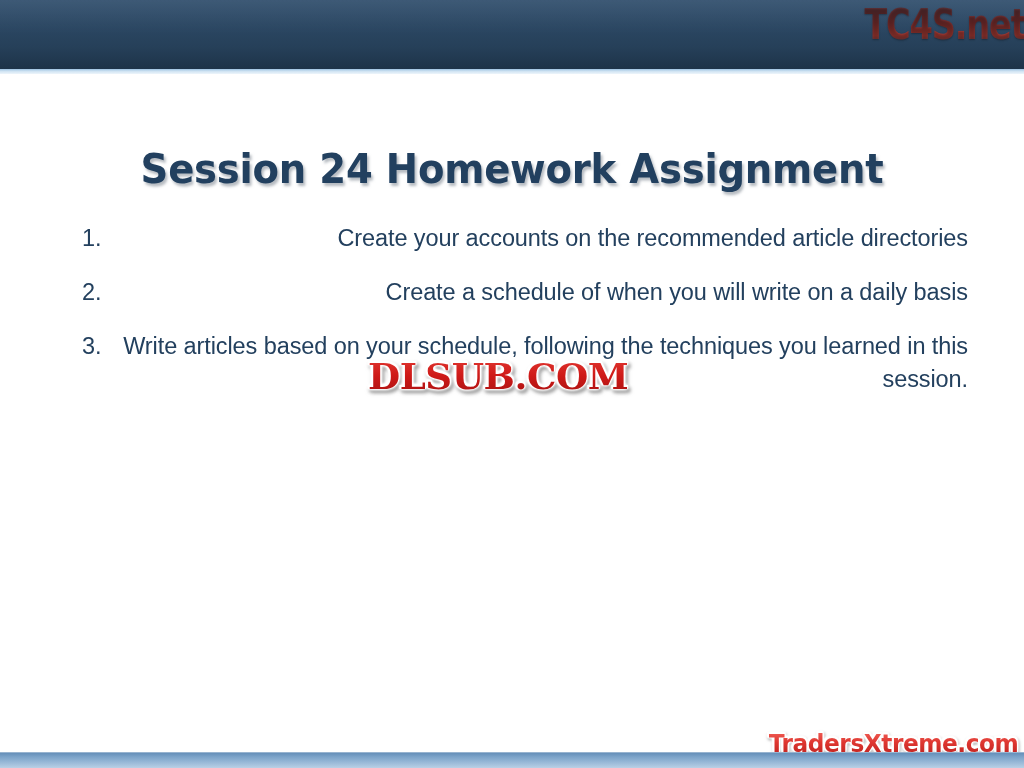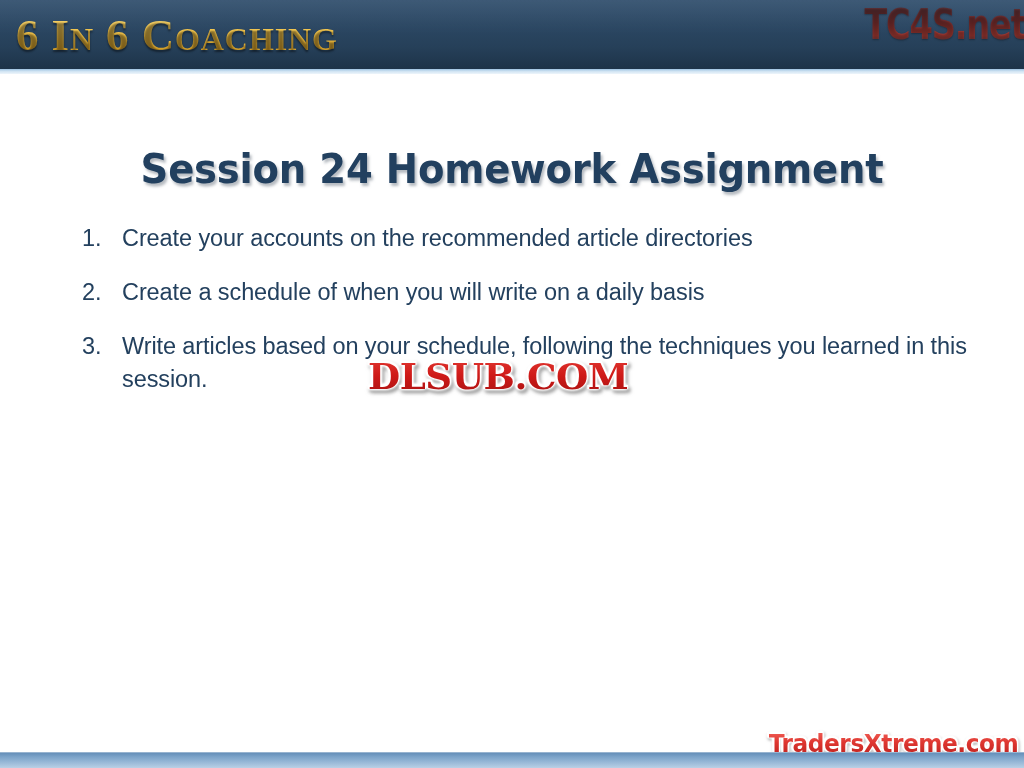--- a/index.html
+++ b/index.html
@@ -133,20 +133,21 @@
     top: 0;
     width: 30px;
     text-align: left;
     font-family: "Liberation Sans", sans-serif;
     font-size: 23.5px;
     line-height: 33px;
     color: #23405e;
   }
   #body-list li .li-text {
     display: block;
+    text-align: right;
   }
 
   
   #dlsub-watermark {
     position: absolute;
     left: 368px;
     top: 356px;
     font-family: "DejaVu Serif", serif;
     font-size: 36px;
     font-weight: bold;
@@ -209,21 +210,20 @@
       drop-shadow(1.6px 2px 1.2px rgba(110,110,110,0.5));
   }
 </style>
 </head>
 <body>
 
 <div id="slide">
 
   <div id="header-band">
     <div id="header-sheen"></div>
-    <div id="brand-logo">6 In 6 Coaching</div>
     <div id="tc4s-logo">TC4S.net</div>
   </div>
   <div id="header-underline"></div>
 
   <h1 id="slide-title">Session 24 Homework Assignment</h1>
 
   <ol id="body-list">
     <li>
       <span class="li-num">1.</span>
       <span class="li-text">Create your accounts on the recommended article directories</span>

